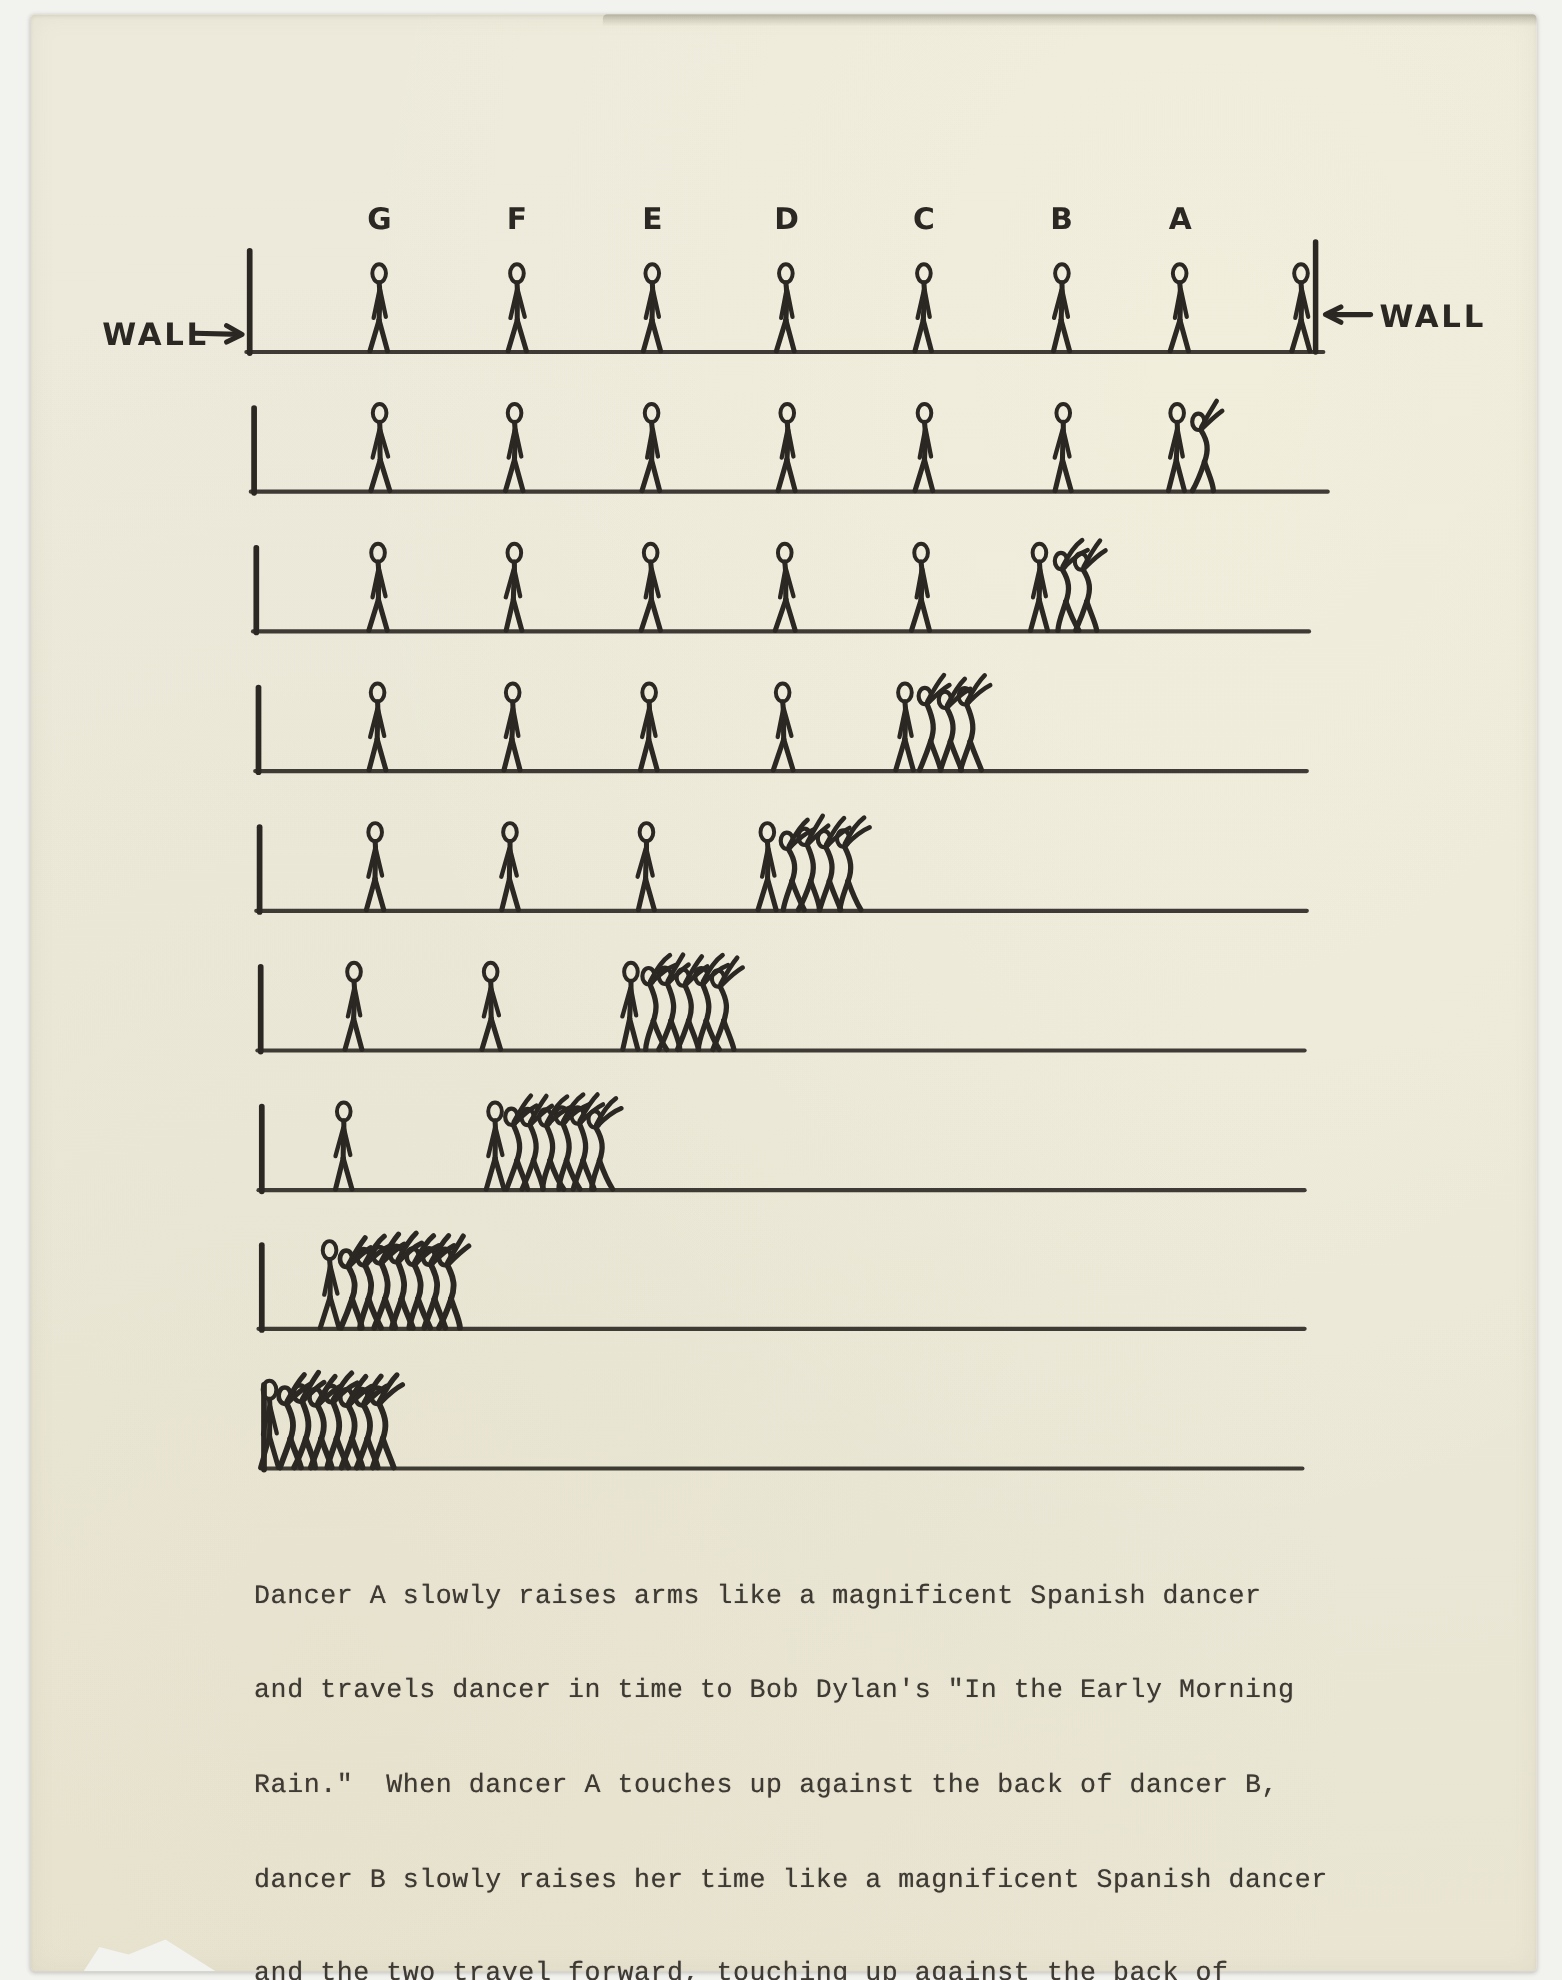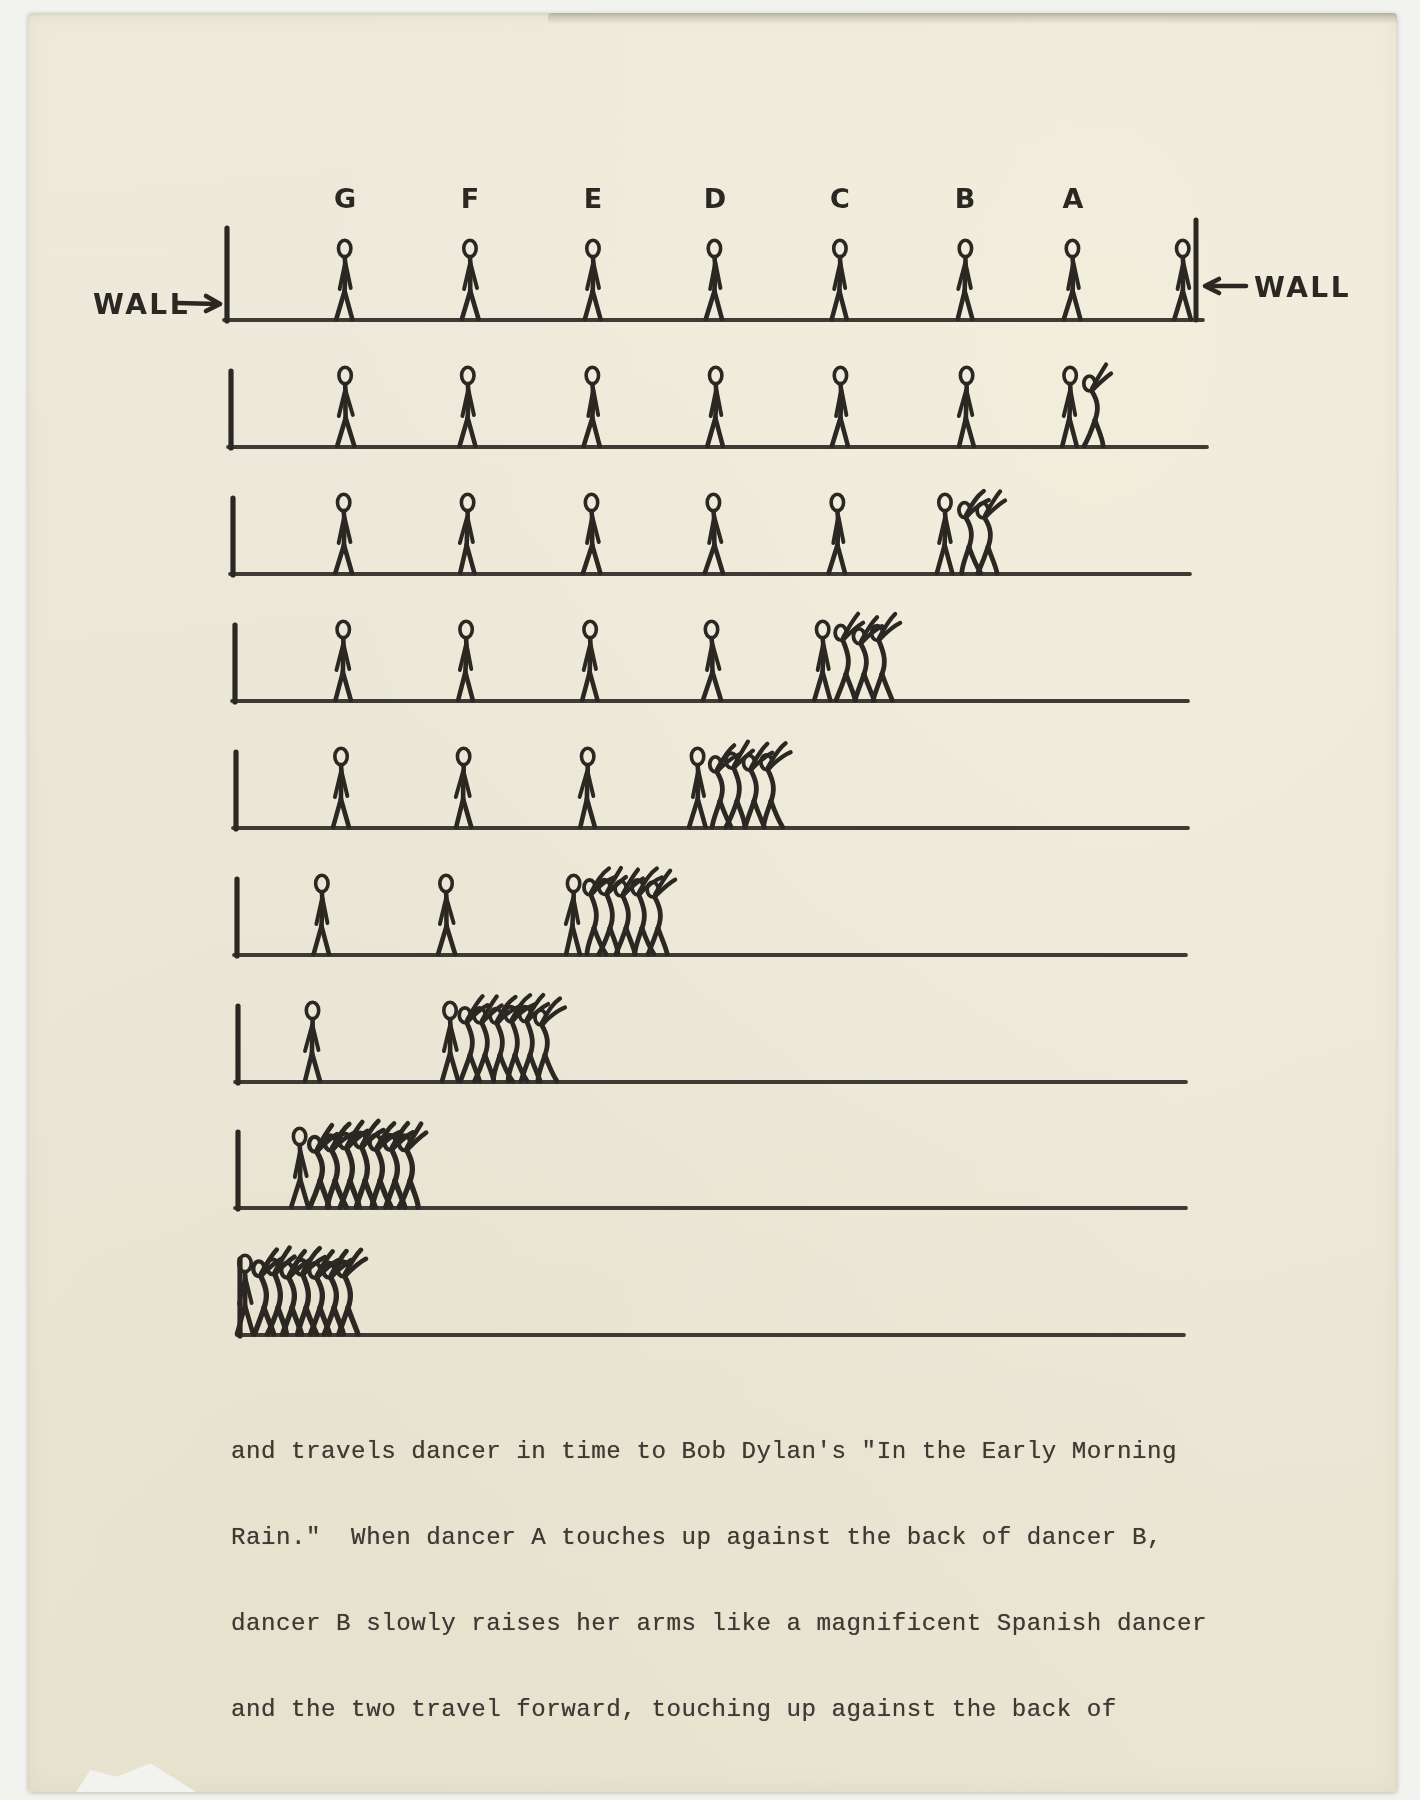--- a/index.html
+++ b/index.html
@@ -669,19 +669,20 @@
     </g>
 
     <g stroke="#2b2722" stroke-width="4.6" fill="none" stroke-linecap="round" stroke-linejoin="round">
       <path d="M 1246 286 L 1207 286"></path>
       <path d="M 1219 279 L 1205 286 L 1219 293"></path>
     </g>
     <text class="wall-text" x="1254" y="297">WALL</text>
   </svg>
 
   <div class="caption">
+    <div>Dancer A slowly raises arms like a magnificent Spanish dancer</div>
     <div>and travels dancer in time to Bob Dylan's "In the Early Morning</div>
     <div>Rain."  When dancer A touches up against the back of dancer B,</div>
-    <div>dancer B slowly raises her arms like a magnificent Spanish dancer</div>
+    <div>dancer B slowly raises her time like a magnificent Spanish dancer</div>
     <div>and the two travel forward, touching up against the back of</div>
     
   </div>
 </div>
 
 </body></html>

